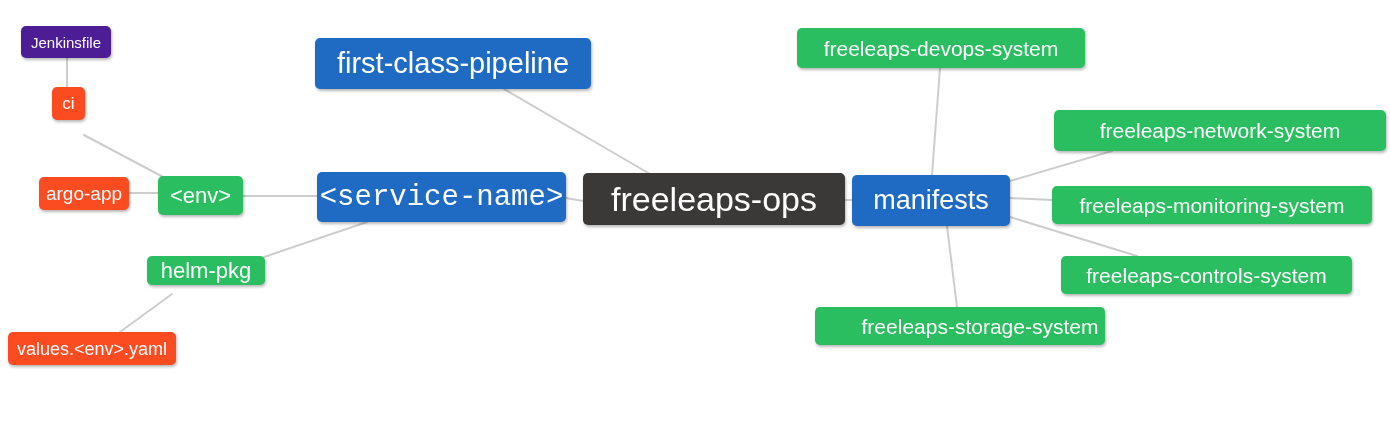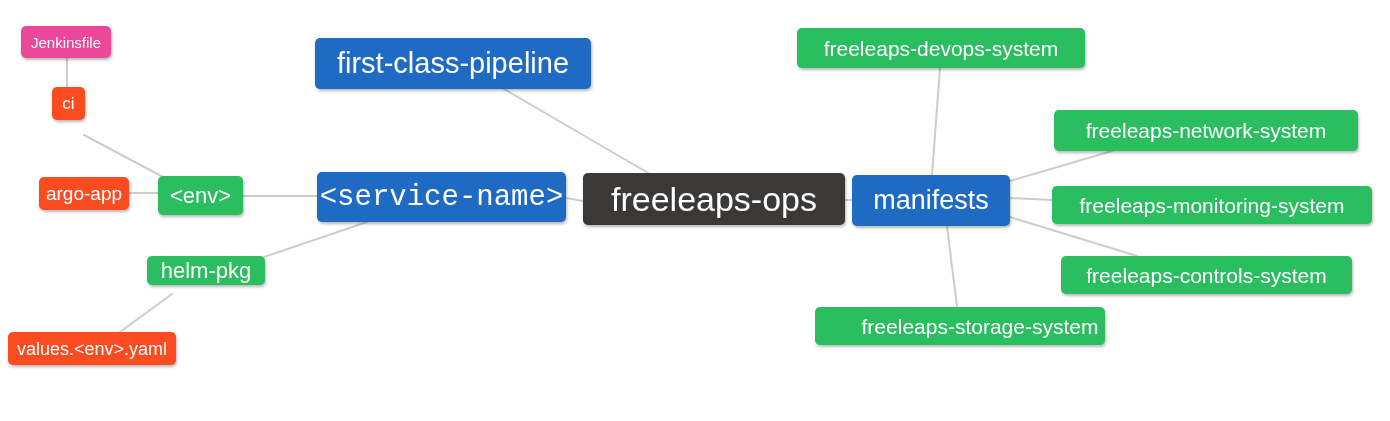--- a/index.html
+++ b/index.html
@@ -37,21 +37,21 @@
     box-shadow: 1px 2px 3px rgba(0,0,0,0.28);
     white-space: nowrap;
     cursor: pointer;
     box-sizing: border-box;
     line-height: 1;
     user-select: none;
   }
   .c-blue   { background: #1F6BC4; }
   .c-green  { background: #2ABE60; }
   .c-red    { background: #FB4B20; }
-  .c-orange { background: #ec4899; }
+  .c-orange { background: #4c1d95; }
   .c-dark   { background: #3B3838; }
 </style>
 </head>
 <body>
 
 <div class="stage">
 
   <svg class="edges" viewBox="0 0 1390 421" xmlns="http://www.w3.org/2000/svg">
     <line x1="67" y1="58" x2="67" y2="105"></line>
     <line x1="84" y1="135" x2="165" y2="178"></line>
@@ -84,21 +84,21 @@
   <div class="node c-blue" style="left:317px; top:172px; width:249px; height:50px; font-size:29px;font-family:Liberation Mono, monospace;">&lt;service-name&gt;</div>
 
   <div class="node c-blue" style="left:315px; top:38px;  width:276px; height:51px; font-size:29px;">first-class-pipeline</div>
 
   <div class="node c-dark" style="left:583px; top:173px; width:262px; height:52px; font-size:34px;">freeleaps-ops</div>
 
   <div class="node c-blue" style="left:852px; top:175px; width:158px; height:51px; font-size:27px;">manifests</div>
 
   <div class="node c-green" style="left:797px; top:28px;  width:288px; height:40px; font-size:21px;">freeleaps-devops-system</div>
 
-  <div class="node c-green" style="left:1054px;top:110px; width:304px; height:41px; font-size:21px;">freeleaps-network-system</div>
+  <div class="node c-green" style="left:1054px;top:110px; width:332px; height:41px; font-size:21px;">freeleaps-network-system</div>
 
   <div class="node c-green" style="left:1052px;top:186px; width:320px; height:38px; font-size:21px;">freeleaps-monitoring-system</div>
 
   <div class="node c-green" style="left:1061px;top:256px; width:291px; height:38px; font-size:21px;">freeleaps-controls-system</div>
 
   <div class="node c-green" style="left:815px; top:307px; width:290px; height:38px; font-size:21px;padding-left:40px;">freeleaps-storage-system</div>
 
 </div>
 
 </body></html>

